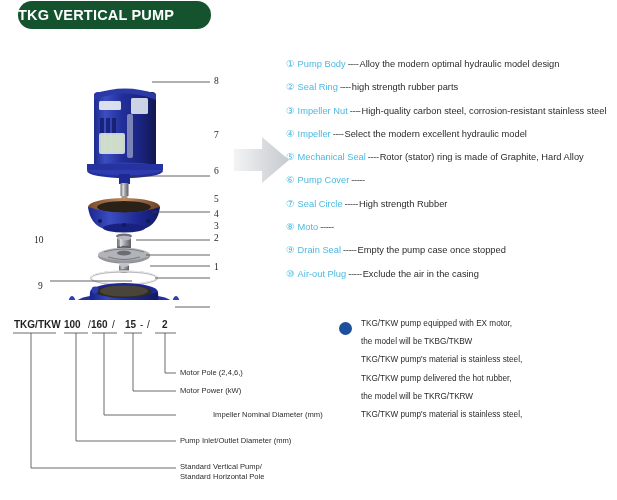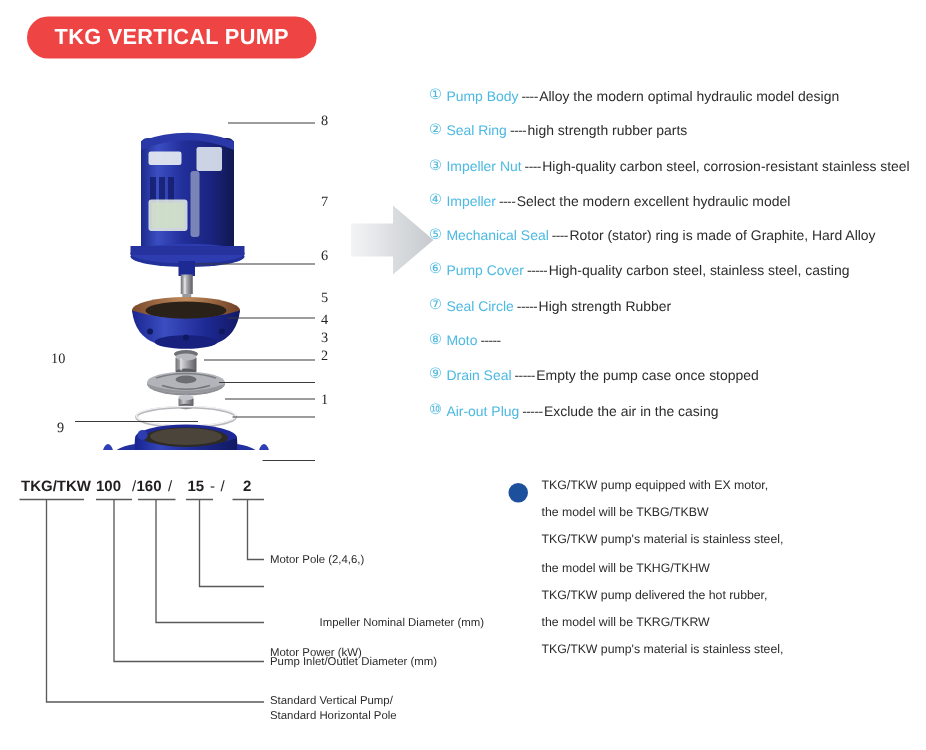--- a/index.html
+++ b/index.html
@@ -8,23 +8,23 @@
     background:#ffffff;
     font-family:"Liberation Sans", sans-serif;
     position:relative;
     overflow:hidden;
     color:#231f20;
   }
   .root{position:absolute;left:0;top:0;width:617px;height:500px;}
 
   
   .title-banner{
-    position:absolute;left:18px;top:11px;width:193px;height:28px;
-    background:#ef4444;border-radius:14px;
-    display:flex;align-items:center;justify-content:center;
+    position:absolute;left:18px;top:1px;width:193px;height:28px;
+    background:#14532d;border-radius:14px;
+    display:flex;align-items:center;justify-content:flex-start;
   }
   .title-banner span{
     color:#ffffff;font-size:14.5px;font-weight:bold;letter-spacing:.2px;
     white-space:nowrap;
   }
 
   
   .pump-art{position:absolute;left:0px;top:40px;width:245px;height:260px;}
   .pump-art svg{display:block;}
 
@@ -284,21 +284,20 @@
     <div class="legend-row">
       <span class="lg-num">⑤</span>
       <span class="lg-name">Mechanical Seal</span>
       <span class="lg-dash">----</span>
       <span class="lg-desc">Rotor (stator) ring is made of Graphite, Hard Alloy</span>
     </div>
     <div class="legend-row">
       <span class="lg-num">⑥</span>
       <span class="lg-name">Pump Cover</span>
       <span class="lg-dash">-----</span>
-      <span class="lg-desc">High-quality carbon steel, stainless steel, casting</span>
     </div>
     <div class="legend-row">
       <span class="lg-num">⑦</span>
       <span class="lg-name">Seal Circle</span>
       <span class="lg-dash">-----</span>
       <span class="lg-desc">High strength Rubber</span>
     </div>
     <div class="legend-row">
       <span class="lg-num">⑧</span>
       <span class="lg-name">Moto</span>
@@ -344,34 +343,33 @@
 
       <path d="M104 28 L104 110 L176 110" stroke="#5a5a5a" stroke-width="0.9" fill="none"></path>
 
       <path d="M76 28 L76 136 L176 136" stroke="#5a5a5a" stroke-width="0.9" fill="none"></path>
 
       <path d="M31 28 L31 163 L176 163" stroke="#5a5a5a" stroke-width="0.9" fill="none"></path>
     </svg>
 
     <div class="code-labels">
       <div class="cl" style="left:180px;top:63px;">Motor Pole (2,4,6,)</div>
-      <div class="cl" style="left:180px;top:81px;margin-top:44px;">Motor Power  (kW)</div>
+      <div class="cl" style="left:180px;top:81px;">Motor Power  (kW)</div>
       <div class="cl" style="left:186px;top:105px;margin-left:27px;">Impeller Nominal Diameter (mm)</div>
       <div class="cl" style="left:180px;top:131px;">Pump Inlet/Outlet Diameter (mm)</div>
       <div class="cl" style="left:180px;top:157px;">Standard Vertical  Pump/</div>
       <div class="cl" style="left:180px;top:167px;">Standard  Horizontal Pole</div>
     </div>
   </div>
 
   <div class="variants">
     <div class="v-dot"></div>
     <div class="v-lines">
       <div class="v-line">TKG/TKW pump equipped with EX motor,</div>
       <div class="v-line">the model will be TKBG/TKBW</div>
       <div class="v-line">TKG/TKW pump's material is stainless steel,</div>
-      <div class="v-line">the model will be TKHG/TKHW</div>
       <div class="v-line">TKG/TKW pump delivered the hot rubber,</div>
       <div class="v-line">the model will be TKRG/TKRW</div>
       <div class="v-line tight">TKG/TKW pump's material is stainless steel,</div>
     </div>
   </div>
 
 </div>
 
 </body></html>

